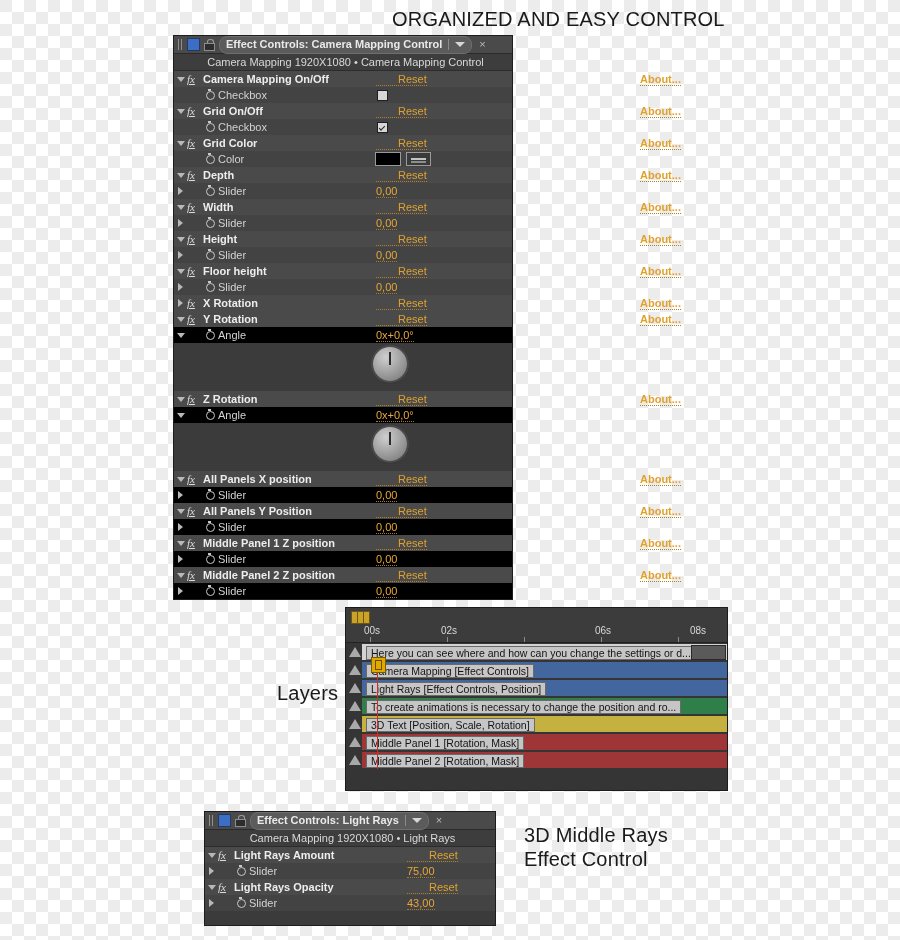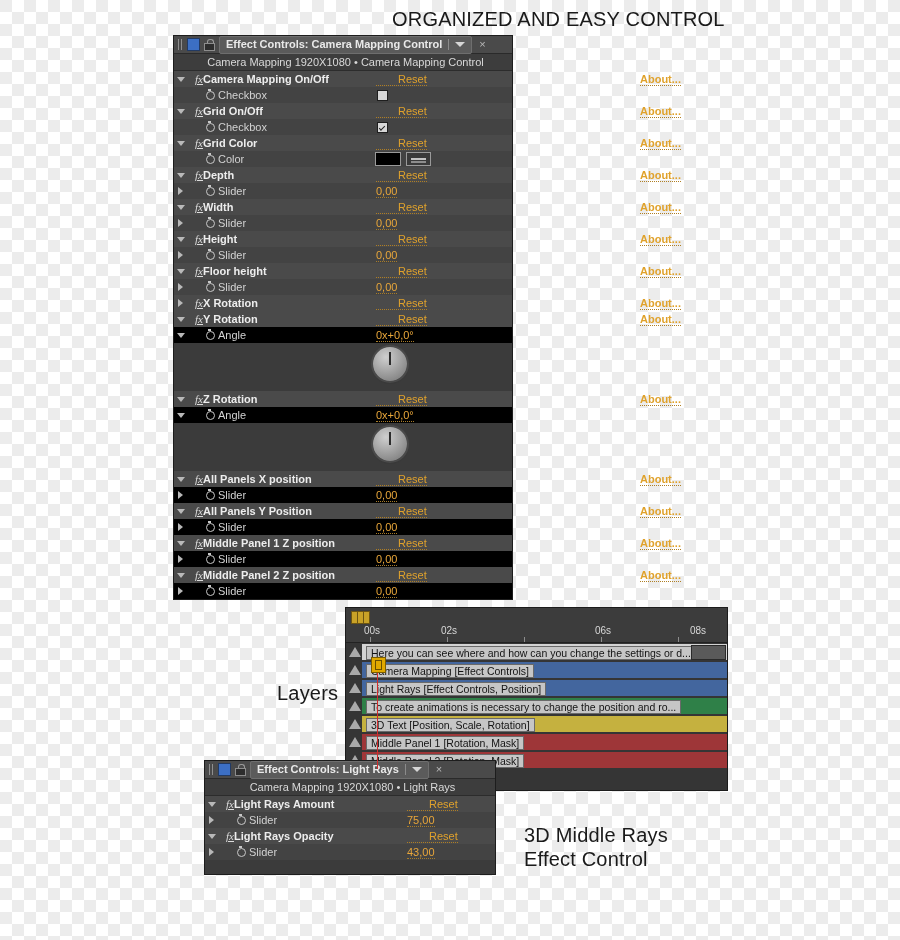--- a/index.html
+++ b/index.html
@@ -22,42 +22,42 @@
     height:17px;background:#4a4a4a;display:flex;align-items:center;
     border-bottom:1px solid #2a2a2a;position:relative;
   }
   .grip{width:6px;height:11px;margin:0 3px 0 4px;
     background:repeating-linear-gradient(to right,#8f8f8f 0 1px,transparent 1px 3px);}
   .blue-sq{width:11px;height:11px;background:#3c6fc4;border:1px solid #223a63;margin-right:3px;}
   .lock-ic{width:12px;height:12px;position:relative;margin-right:4px;}
   .lock-ic i{position:absolute;left:1px;bottom:0;width:9px;height:6px;background:#2d2d2d;border:1px solid #8d8d8d;}
   .lock-ic b{position:absolute;left:4px;top:0;width:5px;height:5px;border:1px solid #9a9a9a;border-bottom:none;border-radius:3px 3px 0 0;}
   .tab-chip{
-    background:#5b5b5b;border:1px solid #6e6e6e;border-radius:2px;
+    background:#5b5b5b;border:1px solid #6e6e6e;border-radius:8px;
     color:#e9e9e9;font-size:11px;font-weight:700;padding:1px 6px 2px 6px;
     display:flex;align-items:center;gap:6px;height:13px;
   }
   .tab-sep{width:1px;height:11px;background:#8b8b8b;}
   .caret-dn{width:0;height:0;border-left:5px solid transparent;border-right:5px solid transparent;border-top:5px solid #d6d6d6;}
   .close-x{color:#b9b9b9;font-size:11px;margin-left:7px;line-height:1;}
   .ae-subhdr{
     height:16px;line-height:16px;padding-left:5px;color:#d9d9d9;font-size:11px;
     background:#3d3d3d;border-bottom:1px solid #2c2c2c;white-space:nowrap;text-align:center;
   }
 
   
   .row{height:16px;display:flex;align-items:center;position:relative;font-size:11px;white-space:nowrap;}
   .row.odd{background:#000000;}
   .row.even{background:#434343;}
   .row.grp{background:#4a4a4a;}
   .tw{width:13px;display:flex;justify-content:center;align-items:center;flex:none;}
   .tw .t-dn{width:0;height:0;border-left:4px solid transparent;border-right:4px solid transparent;border-top:5px solid #b9b9b9;}
   .tw .t-rt{width:0;height:0;border-top:4px solid transparent;border-bottom:4px solid transparent;border-left:5px solid #b9b9b9;}
   .fx{width:16px;flex:none;color:#dcdcdc;font-style:italic;font-family:"Liberation Serif",serif;
-      font-size:11px;text-decoration:underline;text-align:right;}
+      font-size:11px;text-decoration:underline;text-align:left;}
   .stw{width:15px;flex:none;display:flex;justify-content:center;}
   .stw span{display:block;width:7px;height:7px;border:1.4px solid #c9c9c9;border-radius:50%;position:relative;}
   .stw span::after{content:"";position:absolute;left:1px;top:-3px;width:3px;height:2px;background:#c9c9c9;}
   .pname{color:#ededed;font-weight:700;}
   .pname.sub{color:#d2d2d2;font-weight:400;}
   .reset{position:absolute;left:202px;color:#e0a22c;font-weight:400;border-bottom:1px dotted #b07f24;line-height:12px;padding-left:22px;}
   .about{position:absolute;left:466px;color:#e0a22c;font-weight:700;border-bottom:1px dotted #b07f24;line-height:12px;}
   .val{position:absolute;left:202px;color:#e8a63a;border-bottom:1px dotted #a87c28;line-height:12px;}
   .chk{position:absolute;left:203px;width:9px;height:9px;background:#d7d7d7;border:1px solid #1e1e1e;}
   .chk.on::after{content:"";position:absolute;left:1px;top:3px;width:5px;height:2px;border-left:1.5px solid #222;border-bottom:1.5px solid #222;transform:rotate(-45deg);}
@@ -85,21 +85,21 @@
   .tri{position:absolute;left:3px;top:4px;width:0;height:0;border-left:6px solid transparent;border-right:6px solid transparent;border-bottom:10px solid #a9a9a9;}
   .bar{position:absolute;left:16px;right:0;top:1px;height:16px;}
   .lbl{position:absolute;left:20px;top:3px;height:12px;line-height:12px;padding:0 4px;
        font-size:10.5px;color:#131313;background:#c6c6c6;border:1px solid #6a6a6a;white-space:nowrap;}
   .cti{position:absolute;left:31px;top:16px;bottom:0;width:1px;background:#d22b2b;z-index:6;}
   .cti-head{position:absolute;left:25px;top:14px;width:13px;height:14px;background:#e0a800;border:1px solid #7a5c00;z-index:7;}
   .cti-head::after{content:"";position:absolute;left:3px;top:2px;width:5px;height:8px;border:1px solid #6a4f00;}
   .scrollnub{position:absolute;right:1px;top:2px;width:33px;height:13px;background:#5a5a5a;border:1px solid #2a2a2a;}
 
   
-  #lr-panel{left:205px;top:761px;width:290px;}
+  #lr-panel{left:205px;top:812px;width:290px;}
 </style>
 </head>
 <body>
 
 <div class="annot" id="annot-title">ORGANIZED AND EASY CONTROL</div>
 <div class="annot" id="annot-layers">Layers</div>
 <div class="annot" id="annot-lightrays">
   <div>3D Middle Rays</div>
   <div>Effect Control</div>
 </div>

